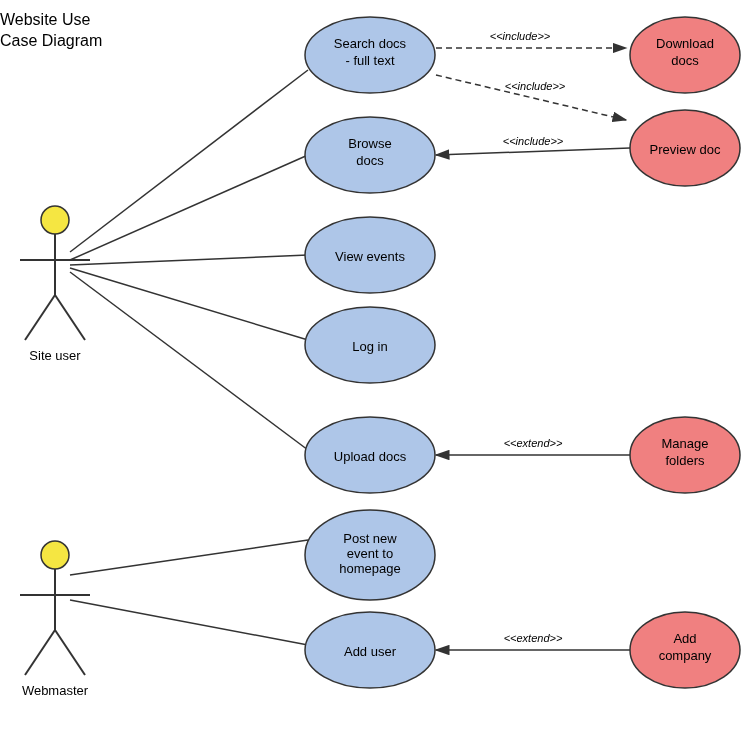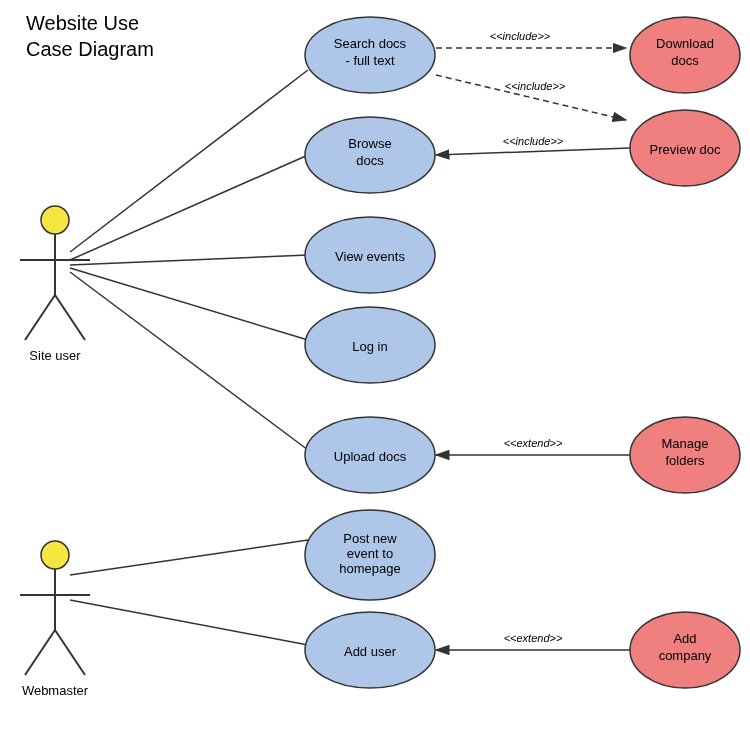--- a/index.html
+++ b/index.html
@@ -14,22 +14,22 @@
     }
     svg {
       position: absolute;
       top: 0; left: 0;
       width: 750px;
       height: 731px;
     }
     .title {
       position: absolute;
       top: 10px;
-      left: 26px;
-      font-size: 20px;
+      left: 0;
+      font-size: 16px;
       font-weight: normal;
       line-height: 1.3;
     }
   </style>
 </head>
 <body>
 
 <div class="title">Website Use<br>Case Diagram</div>
 
 <svg id="diagram">

